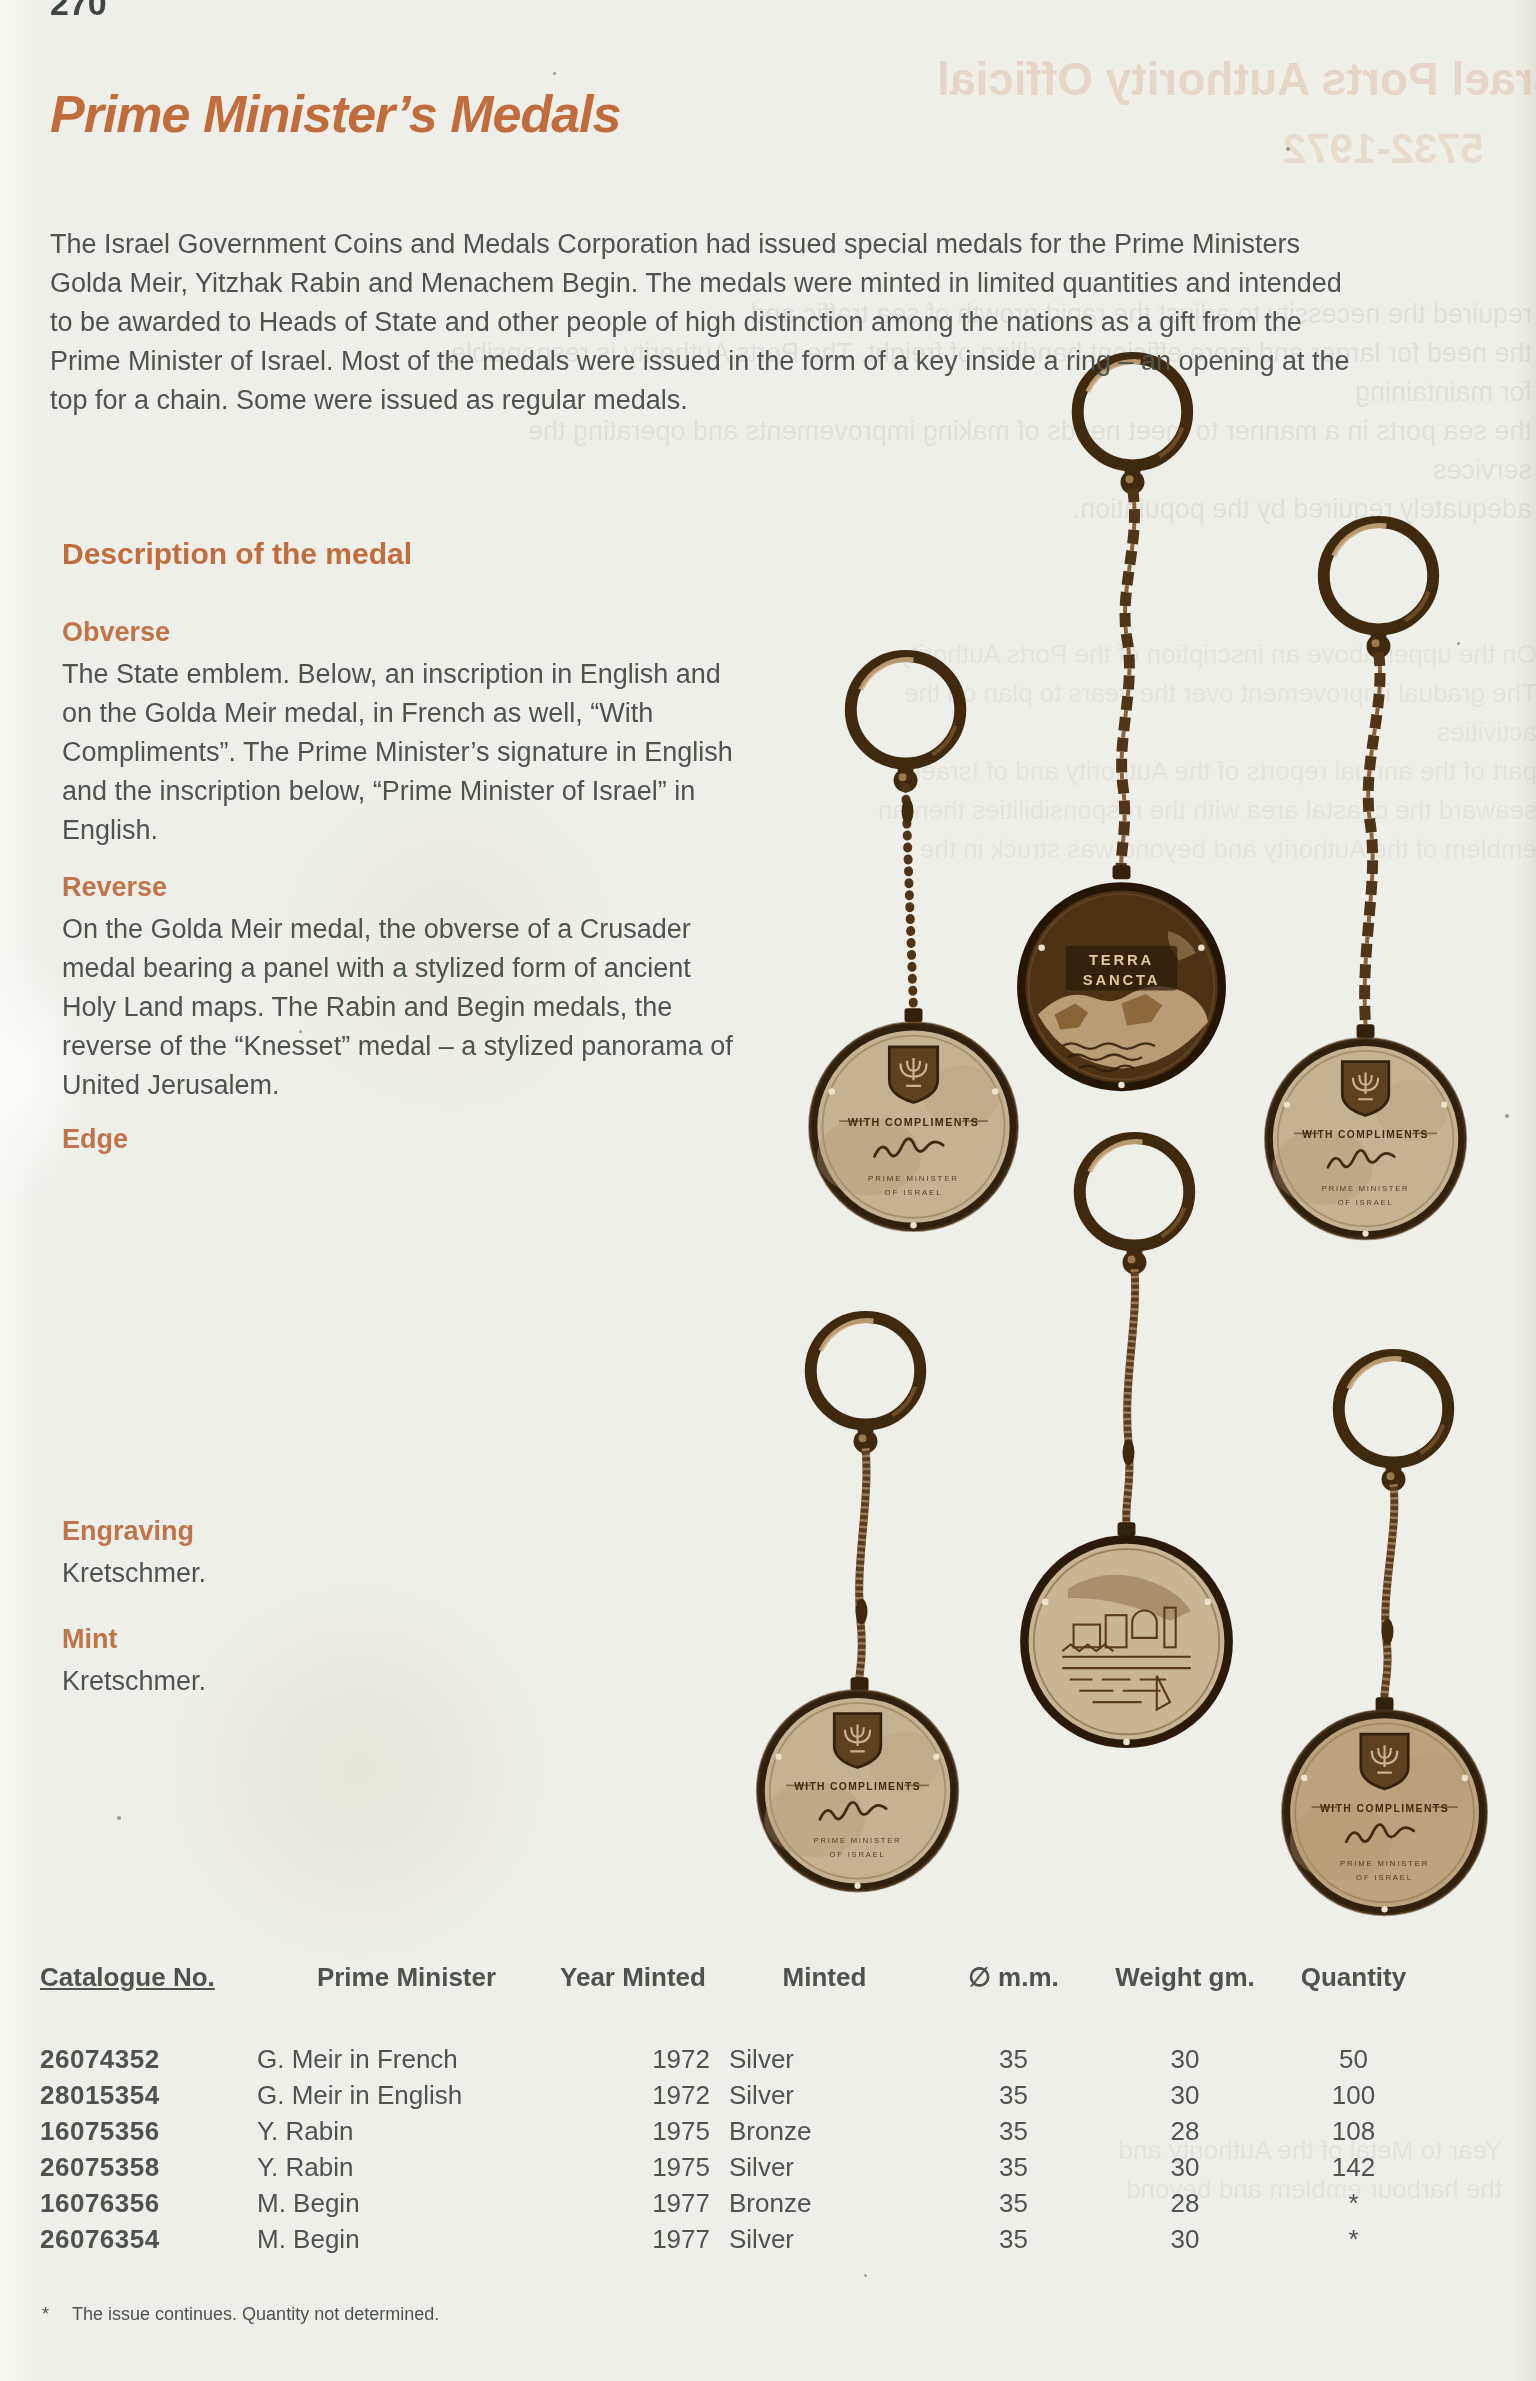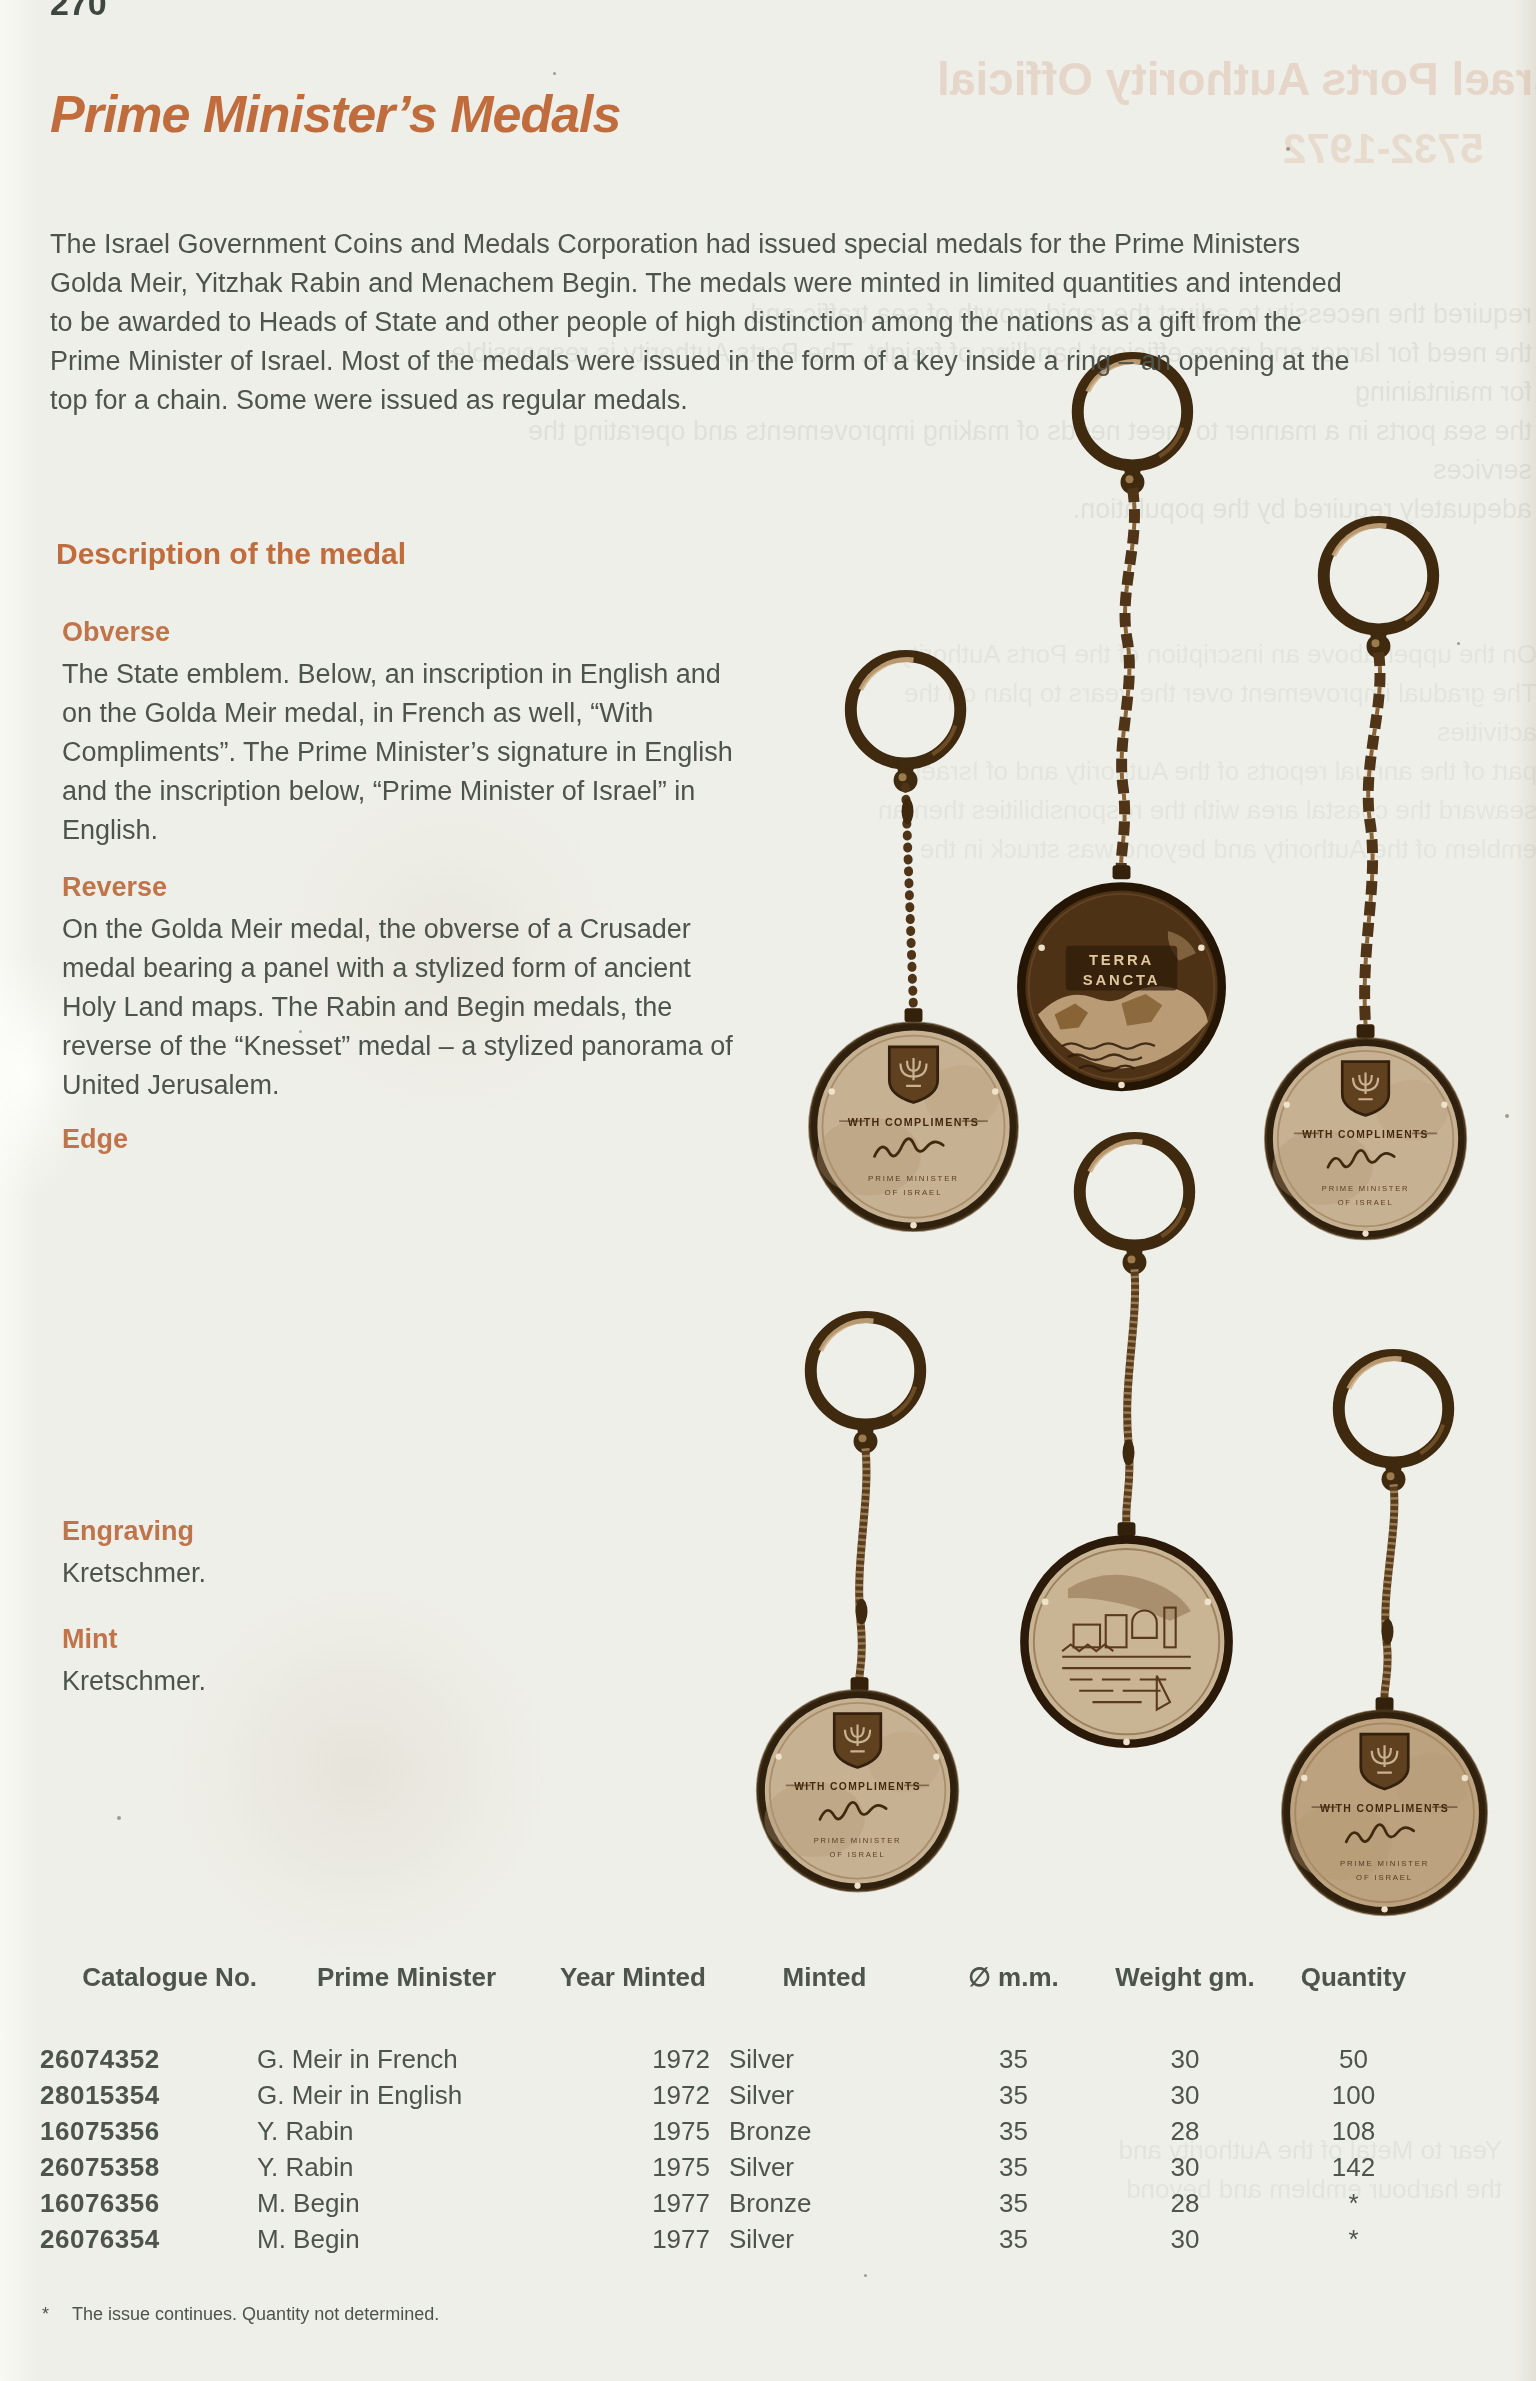--- a/index.html
+++ b/index.html
@@ -16,21 +16,21 @@
   .page{position:relative;width:1536px;height:2381px;background:var(--paper);overflow:hidden;margin:0 auto;}
 
   .edge-left{position:absolute;left:0;top:0;width:36px;height:100%;background:linear-gradient(90deg,#f9f9f4,rgba(249,249,244,0));pointer-events:none;}
   .edge-right{position:absolute;right:0;top:0;width:22px;height:100%;background:linear-gradient(270deg,rgba(210,204,186,.4),rgba(210,204,186,0));pointer-events:none;}
 
   .page-number{position:absolute;left:50px;top:-16px;font-size:34px;font-weight:bold;color:#3e473f;z-index:3;}
   .title{position:absolute;left:50px;top:84px;font-size:52px;font-weight:bold;letter-spacing:-1px;color:var(--accent);z-index:3;font-style:italic;}
 
   .intro{position:absolute;left:50px;top:225px;width:1473px;font-size:27px;line-height:39px;color:var(--ink);white-space:pre-line;z-index:3;}
 
-  .desc-heading{position:absolute;left:56px;top:537px;font-size:30px;font-weight:bold;color:var(--accent);z-index:3;}
+  .desc-heading{position:absolute;left:62px;top:537px;font-size:30px;font-weight:bold;color:var(--accent);z-index:3;}
 
   .sec{position:absolute;left:50px;width:766px;z-index:3;margin-left:12px;}
   .sec h3{font-size:27px;font-weight:bold;color:#c0744a;margin:0 0 7px 0;}
   .sec p{font-size:27px;line-height:39px;color:var(--ink);white-space:pre-line;}
   .sec-obverse{top:617px;}
   .sec-reverse{top:872px;}
   .sec-edge{top:1124px;}
   .sec-designer{top:1294px;}
   .sec-engraving{top:1516px;}
   .sec-mint{top:1624px;}
@@ -44,21 +44,21 @@
   .ghost-bottom{top:2131px;left:945px;width:557px;font-size:26px;line-height:39px;opacity:.08;}
 
   .medals{position:absolute;left:0;top:0;z-index:2;}
   .keyring{position:absolute;}
 
   
   .spec-table{position:absolute;left:40px;top:1962px;width:1385px;font-size:26px;color:var(--ink);z-index:3;}
   .trow{display:grid;grid-template-columns:217px 299px 154px 229px 149px 194px 143px;height:36px;align-items:start;}
   .thead{font-weight:bold;margin-bottom:46px;}
   .thead .tcell{text-align:center;}
-  .thead .c0{text-align:right;}
+  .thead .c0{text-align:left;text-decoration:underline;}
   .tcell{overflow:visible;}
   .trow.body .c0{font-weight:bold;letter-spacing:0.5px;}
   .trow.body .c2{text-align:right;}
   .trow.body .c3{padding-left:19px;}
   .trow.body .c4,.trow.body .c5,.trow.body .c6{text-align:center;}
 
   .footnote{position:absolute;left:42px;top:2304px;font-size:18px;color:var(--ink);z-index:3;}
   .footnote .marker{display:inline-block;width:30px;}
 
   .stain{position:absolute;border-radius:50%;pointer-events:none;z-index:0;}

